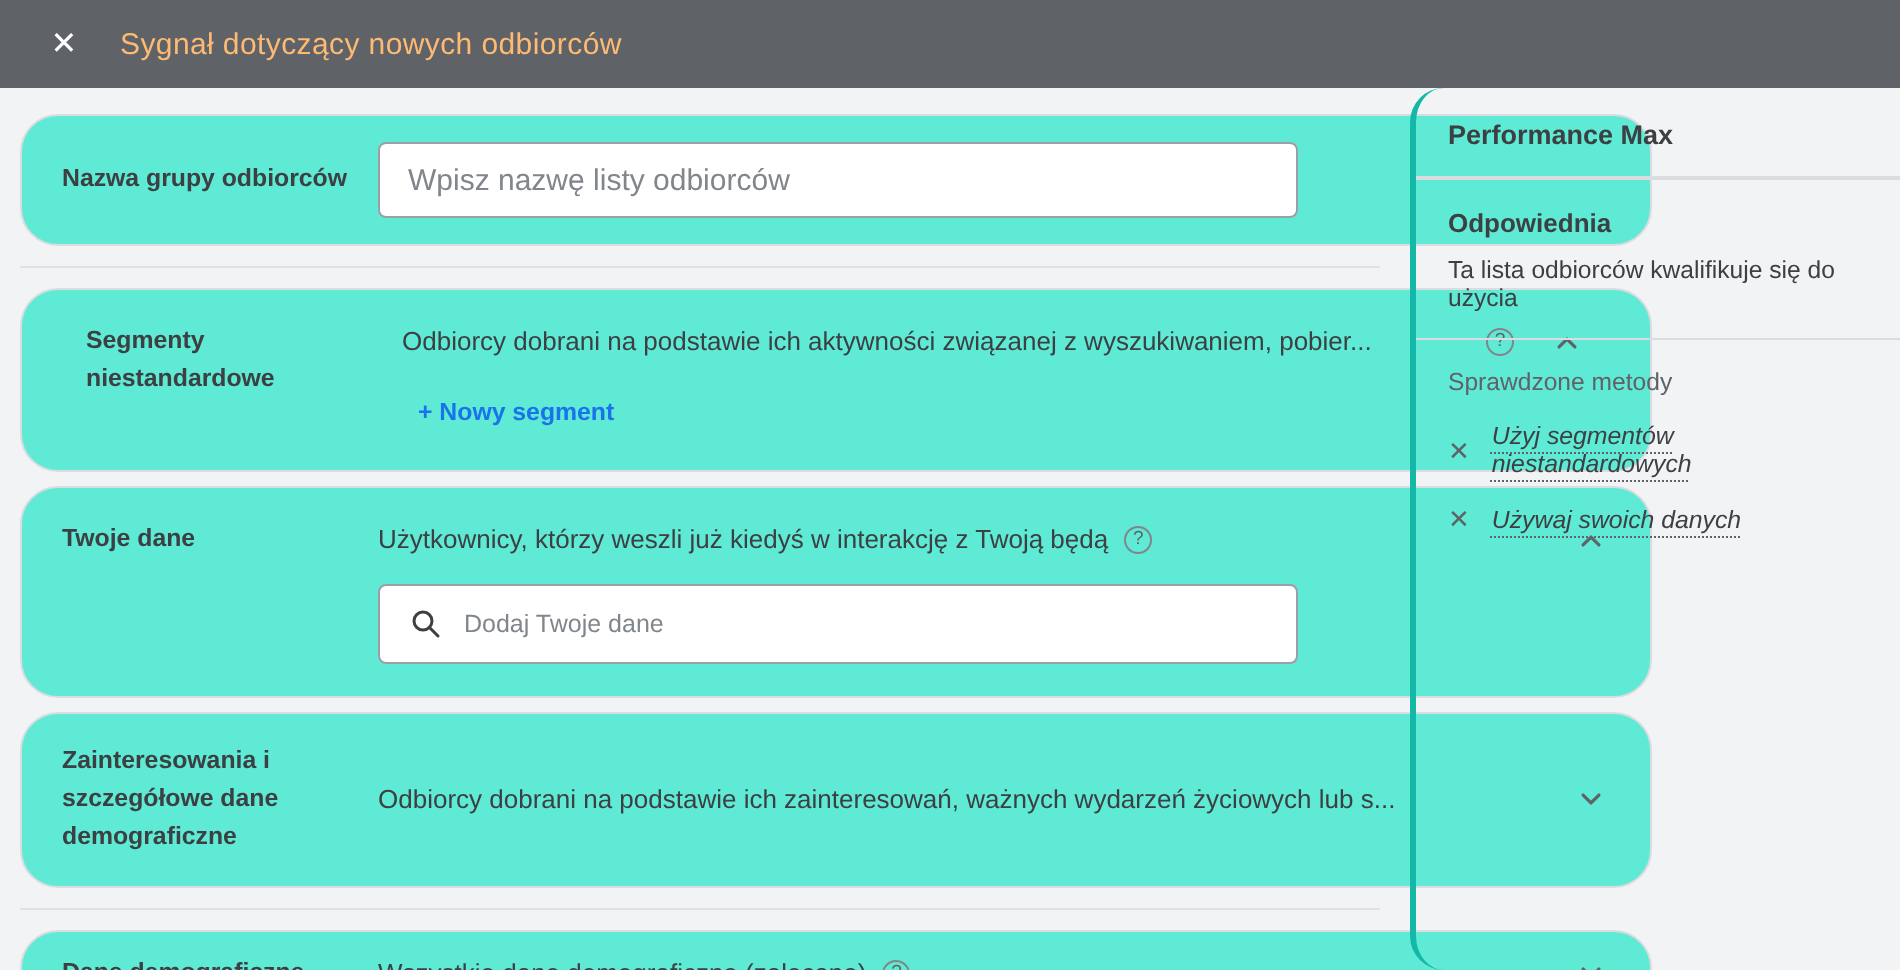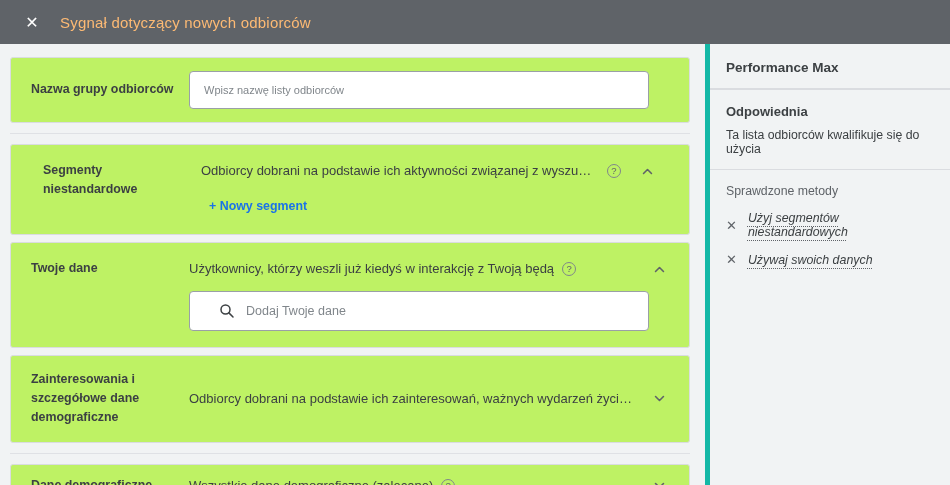--- a/index.html
+++ b/index.html
@@ -10,51 +10,51 @@
 
   
   .topbar { height:44px; flex:0 0 44px; background:#5f6368; display:flex; align-items:center; padding:0 18px; }
   .topbar .close-btn { width:28px; height:28px; display:flex; align-items:center; justify-content:center;
     color:#ffffff; font-size:16px; cursor:pointer; border:none; background:transparent; }
   .topbar .title { color:#fdba74; font-size:15px; margin-left:14px; letter-spacing:.2px; }
 
   
   .content { flex:1; display:flex; min-height:0; }
   .main { width:705px; flex:0 0 705px; padding:13px 0 0 10px; }
-  .sidebar { flex:1; border-left:5px solid #14b8a6; display:flex; flex-direction:column; }
-
-  
-  .card { width:680px; background:#bef264; border:1px solid #dadce0; border-radius:3px; padding:14px 20px; }
+  .sidebar { flex:1; border-left:3px solid #14b8a6; display:flex; flex-direction:column;border-radius:17px; }
+
+  
+  .card { width:816px; background:#5eead4; border:1px solid #dadce0; border-radius:19px; padding:14px 20px; }
   .section-divider { width:680px; border:none; border-top:1px solid #dfe1e5; margin:10px 0; }
   .card + .card { margin-top:7px; }
 
   .row { display:flex; align-items:flex-start; }
   .row.center { align-items:center; }
   .label-col { width:148px; flex:0 0 148px; margin-right:10px; font-size:12.4px; font-weight:bold;
     color:#3c4043; line-height:1.55; }
   .content-col { flex:1; min-width:0; }
 
   .desc-row { display:flex; align-items:center; min-width:0; }
   .desc-text { font-size:13px; color:#3c4043; line-height:1.4; }
   .truncate { flex:1; min-width:0; white-space:nowrap; overflow:hidden; text-overflow:ellipsis; }
 
   .help-icon { flex:0 0 auto; width:14px; height:14px; border:1px solid #80868b; border-radius:50%;
     color:#5f6368; font-size:9.5px; line-height:12px; text-align:center; margin-left:10px; cursor:pointer; }
   .chevron { flex:0 0 auto; width:20px; height:20px; margin-left:16px; cursor:pointer; display:flex;
     align-items:center; justify-content:center; }
 
   .text-input { width:460px; height:38px; border:1px solid #9aa0a6; border-radius:4px; background:#fff;
-    font-family:"Liberation Sans",sans-serif; font-size:11px; color:#3c4043; padding:0 14px; outline:none; }
+    font-family:"Liberation Sans",sans-serif; font-size:15px; color:#3c4043; padding:0 14px; outline:none; }
   .text-input::placeholder { color:#80868b; }
 
   .link-new-segment { display:inline-block; margin-top:18px; margin-left:8px; color:#1a73e8; font-size:12.4px;
     font-weight:bold; text-decoration:none; cursor:pointer; }
 
   .search-box { margin-top:12px; width:460px; height:40px; border:1px solid #9aa0a6; border-radius:4px;
-    background:#fff; display:flex; align-items:center; padding:0 28px; }
+    background:#fff; display:flex; align-items:center; padding:0 14px; }
   .search-box input { flex:1; border:none; outline:none; font-family:"Liberation Sans",sans-serif;
     font-size:12.5px; color:#3c4043; background:transparent; margin-left:10px; }
   .search-box input::placeholder { color:#80868b; }
 
   
   .card-name { padding:13px 20px; }
   .card-segments { padding:16px 32px 20px; }
   .card-yourdata { padding:16px 20px 16px; }
   .card-interests { padding:14px 20px; }
   .card-demo { padding:11px 20px; }

